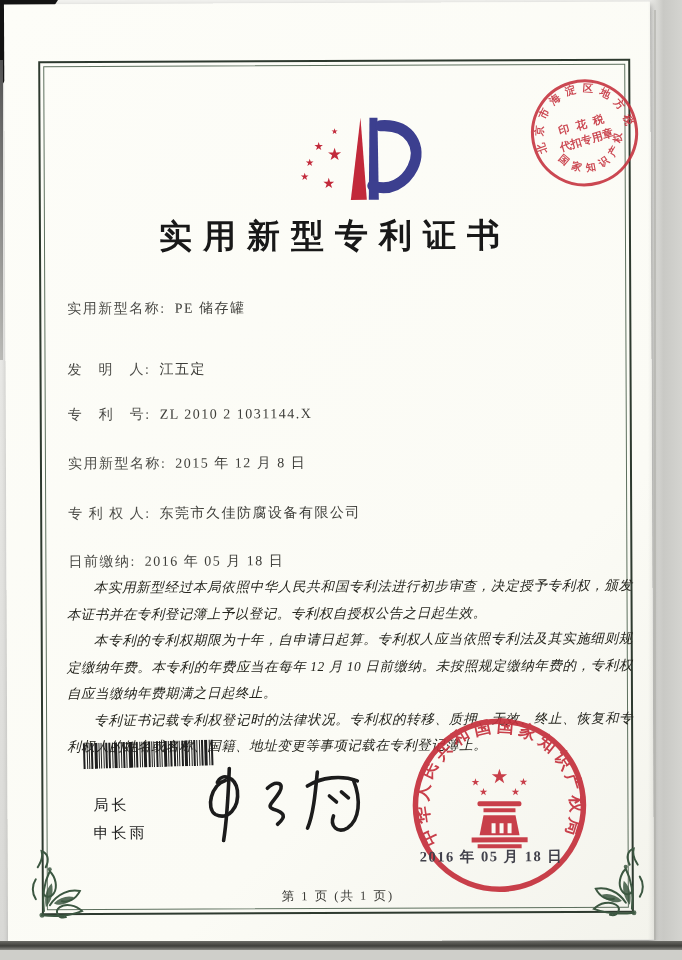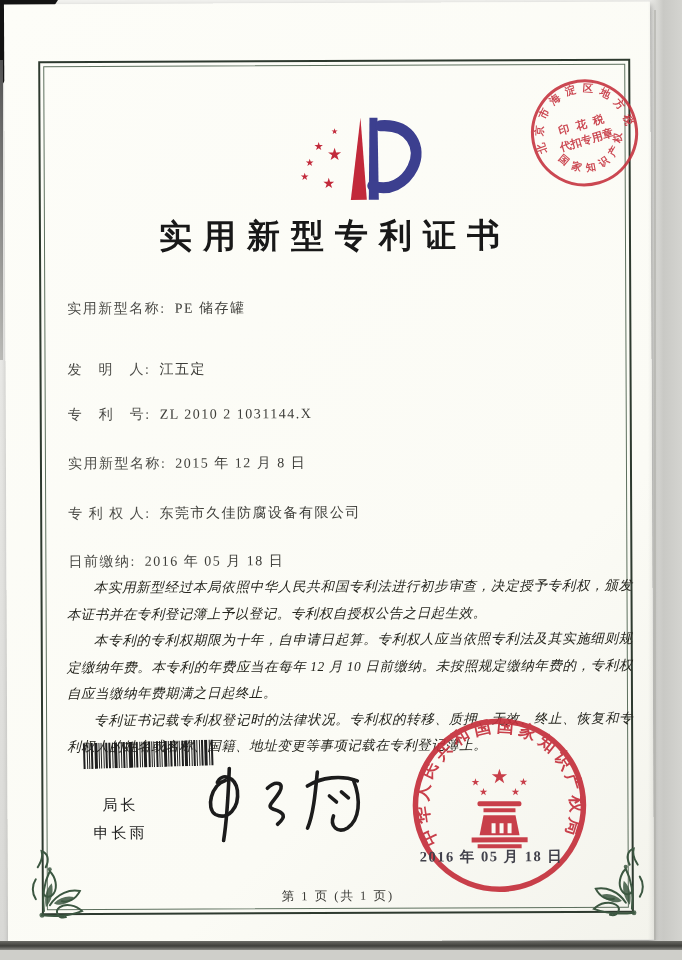--- a/index.html
+++ b/index.html
@@ -54,21 +54,21 @@
   .paras{position:absolute;left:24px;top:512px;width:566px;color:#26261f;
     font-size:13.5px;line-height:26.5px;font-style:italic;letter-spacing:.5px;}
   .paras p{margin:0;text-indent:2em;text-align:justify;}
 
   
   .barcode{position:absolute;left:38px;top:678px;width:180px;height:26px;
     transform:rotate(-1.4deg);}
 
   
   .director{position:absolute;left:50px;top:728px;font-size:15px;color:#222;
-    line-height:28px;font-family:"Liberation Sans","DejaVu Sans",sans-serif;letter-spacing:3px;text-align:center;}
+    line-height:28px;font-family:"Liberation Sans","DejaVu Sans",sans-serif;letter-spacing:3px;}
   .signature{position:absolute;left:152px;top:700px;width:180px;height:92px;}
 
   
   .big-seal{position:absolute;left:364px;top:652px;width:184px;height:184px;opacity:.92;}
   .issue-date{position:absolute;left:376px;top:786px;font-size:14.5px;color:#41414b;
     letter-spacing:1.5px;font-weight:bold;z-index:5;}
 
   
   .page-footer{position:absolute;left:0;top:826px;width:588px;text-align:center;
     font-size:12.5px;color:#3a3a36;letter-spacing:2px;}

